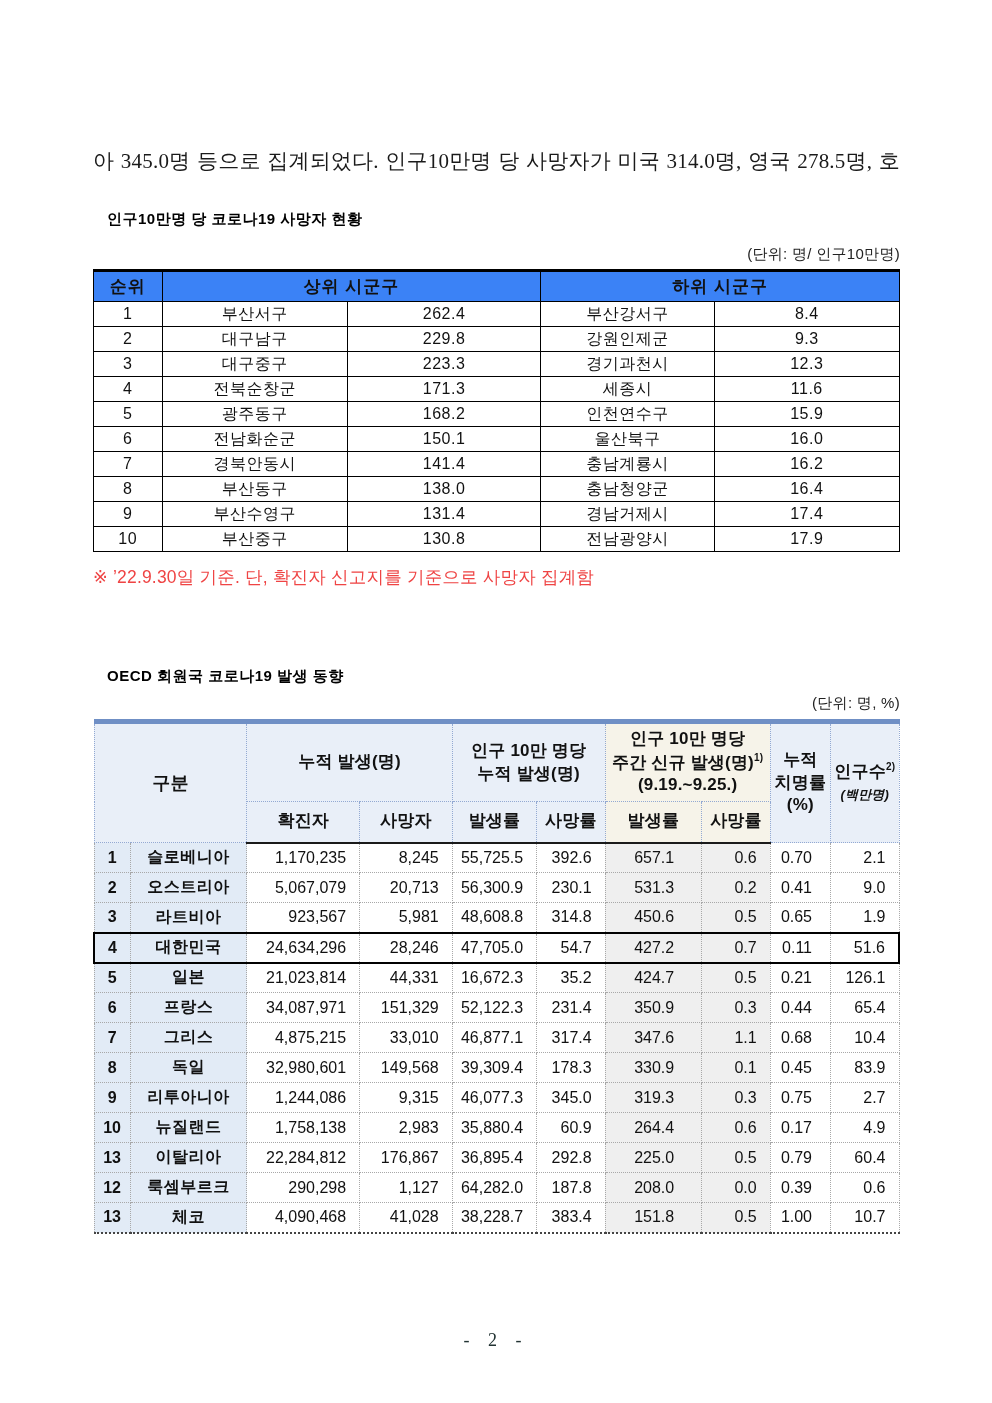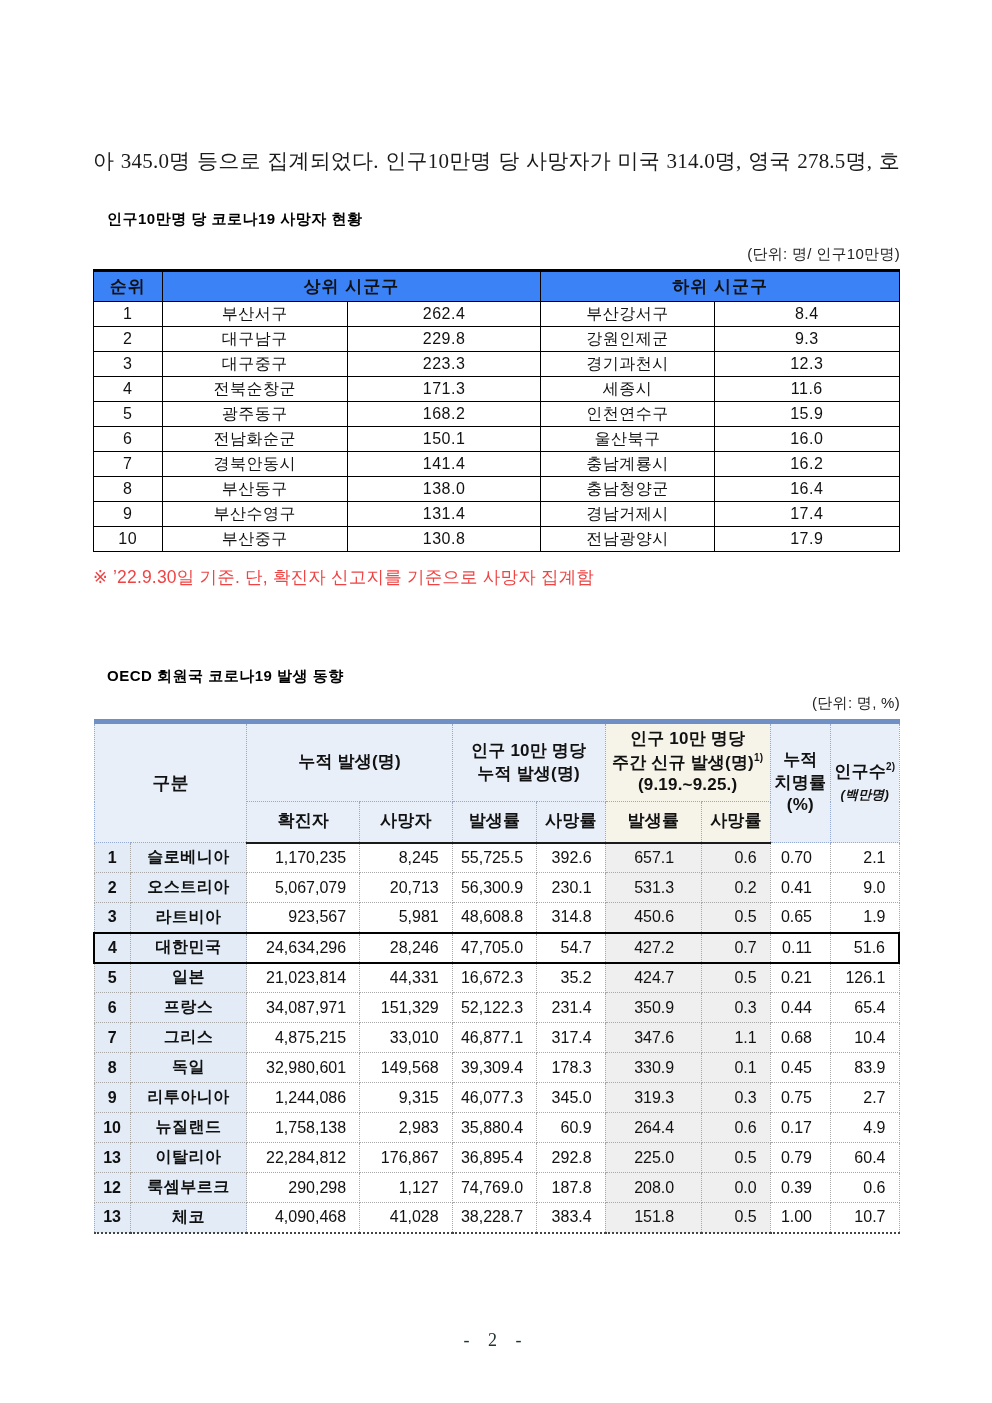--- a/index.html
+++ b/index.html
@@ -371,21 +371,21 @@
           <td class="num gray wk">225.0</td>
           <td class="num gray">0.5</td>
           <td class="num fat">0.79</td>
           <td class="num">60.4</td>
         </tr>
         <tr>
           <td class="rank">12</td>
           <td class="country">룩셈부르크</td>
           <td class="num">290,298</td>
           <td class="num">1,127</td>
-          <td class="num">74,769.0</td>
+          <td class="num">64,282.0</td>
           <td class="num">187.8</td>
           <td class="num gray wk">208.0</td>
           <td class="num gray">0.0</td>
           <td class="num fat">0.39</td>
           <td class="num">0.6</td>
         </tr>
         <tr>
           <td class="rank">13</td>
           <td class="country">체코</td>
           <td class="num">4,090,468</td>

